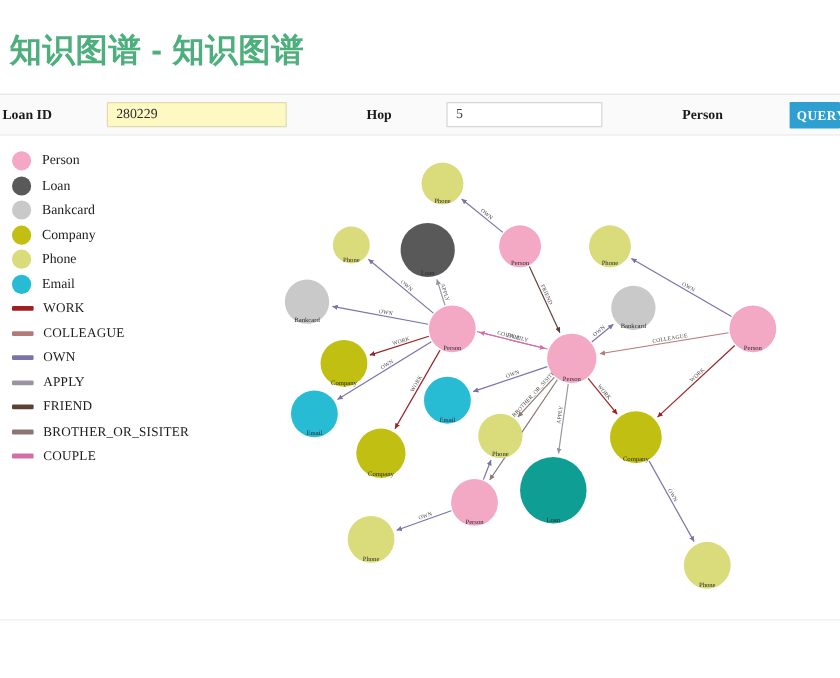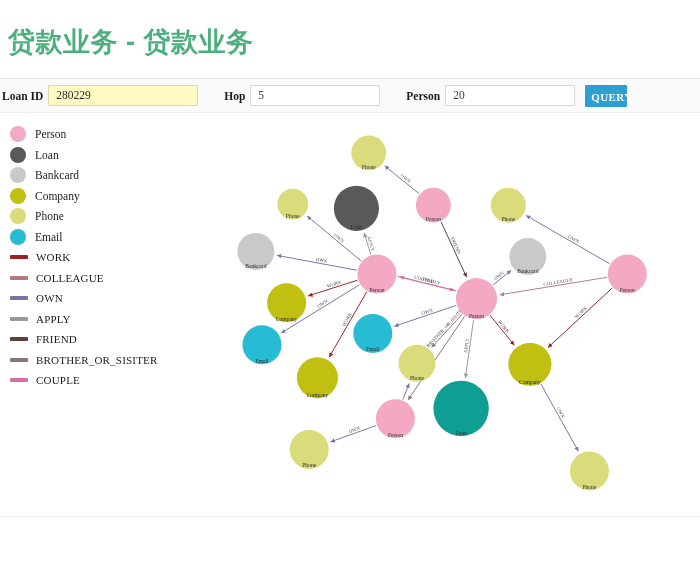--- a/index.html
+++ b/index.html
@@ -15,21 +15,21 @@
     position:absolute;left:8px;top:24px;
     font-family:"Liberation Sans", sans-serif;
     font-weight:bold;font-size:27px;letter-spacing:.5px;
     color:#4caf7d;white-space:nowrap;
   }
 
   
   .query-bar{
     position:absolute;left:0;top:78px;width:700px;height:33px;
     background:#fafafa;border-top:1px solid #e6e6e6;border-bottom:1px solid #ececec;
-    display:flex;align-items:center;
+    display:flex;align-items:center;justify-content:space-between;
   }
   .field-label{
     font-family:"Liberation Serif", serif;
     font-weight:bold;font-size:11.5px;color:#1b1b1b;
     padding:0 5px 0 2px;white-space:nowrap;
   }
   .text-input{
     height:21px;line-height:21px;
     border:1px solid #d6d6d6;background:#ffffff;
     font-family:"Liberation Serif", serif;font-size:11.5px;color:#3d3d3d;
@@ -76,29 +76,28 @@
   .bottom-rule{
     position:absolute;left:0;top:516px;width:700px;height:0;
     border-top:1px solid #f0f0f0;
   }
 </style>
 </head>
 <body>
 
 <div class="app">
 
-  <div class="page-title">贷款业务 - 贷款业务</div>
+  <div class="page-title">知识图谱 - 知识图谱</div>
 
   <div class="query-bar">
     <span class="field-label">Loan ID</span>
     <input id="loan-id-input" class="text-input highlight" type="text" value="280229" style="">
     <span class="field-label" style="margin-left:24px;">Hop</span>
     <input id="hop-input" class="text-input" type="text" value="5" style="">
     <span class="field-label" style="margin-left:24px;">Person</span>
-    <input id="limit-input" class="text-input" type="text" value="20" style="">
     <button class="query-button">QUERY</button>
   </div>
 
   <div class="legend" id="legend">
       <div class="legend-row node">
         <span class="legend-swatch-node" style="background: rgb(243, 168, 196);"></span>
         <span class="legend-label">Person</span>
       </div>
       <div class="legend-row node">
         <span class="legend-swatch-node" style="background: rgb(89, 89, 89);"></span>

